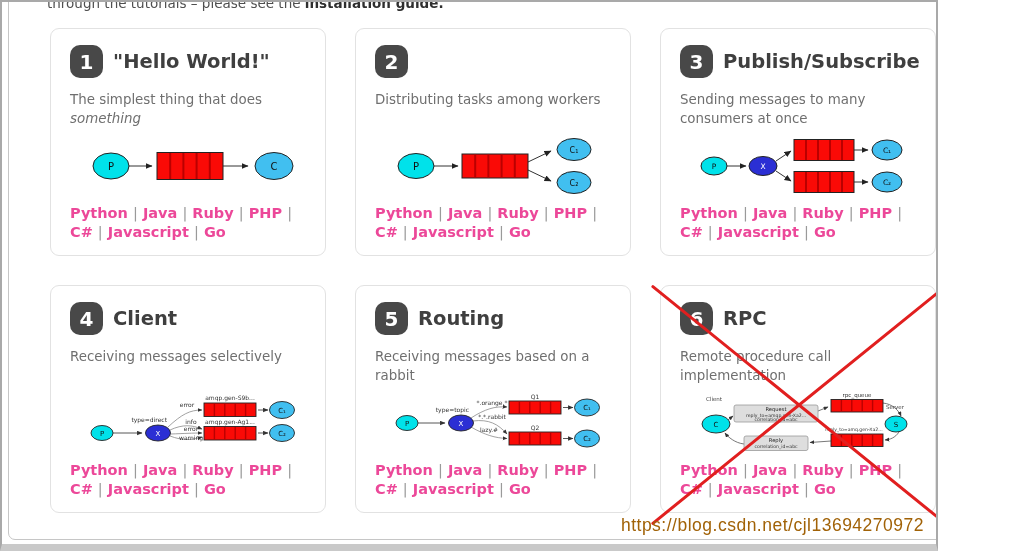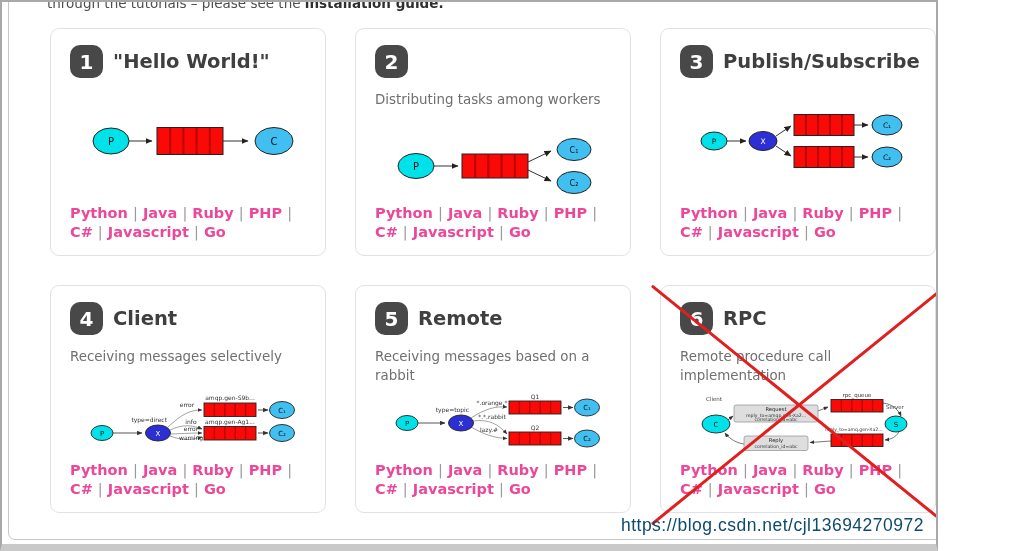--- a/index.html
+++ b/index.html
@@ -58,40 +58,41 @@
     z-index:9; pointer-events:none;
   }
   .cross-line {
     position:absolute; left:50%; top:50%;
     width:379px; height:3px; background:#e11f1f; border-radius:2px;
   }
   .cross-line.a { transform:translate(-50%,-50%) rotate(39deg); }
   .cross-line.b { transform:translate(-50%,-50%) rotate(-39deg); }
   .watermark {
     position:absolute; top:513px; right:12px; z-index:12;
-    font-size:17.5px; color:#0c4a6e; letter-spacing:0.5px;
+    font-size:17.5px; color:#a16207; letter-spacing:0.5px;
     font-family:"Liberation Sans","DejaVu Sans",sans-serif;
   }
 </style>
 </head>
 <body>
 
 <div class="frame">
 
   <div class="content-box"></div>
 
   <div class="top-note"><span>through the tutorials – please see the </span><b>installation guide.</b></div>
 
   <div class="cards">
 
     <div class="card">
       <div class="card-header">
         <div class="badge">1</div>
         <div class="card-title">"Hello World!"</div>
       </div>
+      <div class="card-desc"><span>The simplest thing that does</span> <i>something</i></div>
       <div class="diag">
         <svg width="215" height="48" viewBox="0 0 215 48">
           <defs>
               <marker id="m1" markerWidth="8" markerHeight="8" refX="6.5" refY="3" orient="auto">
                 <path d="M0,0 L7,3 L0,6 Z" fill="#222"></path>
               </marker>
             </defs>
           <line x1="39" y1="24" x2="62" y2="24" stroke="#333" stroke-width="1" marker-end="url(#m1)"></line>
           <line x1="133" y1="24" x2="158" y2="24" stroke="#333" stroke-width="1" marker-end="url(#m1)"></line>
           <ellipse cx="21" cy="24" rx="18" ry="13" fill="#00e2ea" stroke="#222" stroke-width="1"></ellipse>
@@ -147,20 +148,21 @@
         <a>Javascript</a> <span class="sep">|</span>
         <a>Go</a>
       </div>
     </div>
 
     <div class="card">
       <div class="card-header">
         <div class="badge">3</div>
         <div class="card-title">Publish/Subscribe</div>
       </div>
+      <div class="card-desc">Sending messages to many consumers at once</div>
       <div class="diag">
         <svg width="215" height="60" viewBox="0 0 215 60">
           <defs>
               <marker id="m3" markerWidth="8" markerHeight="8" refX="6.5" refY="3" orient="auto">
                 <path d="M0,0 L7,3 L0,6 Z" fill="#222"></path>
               </marker>
             </defs>
           <line x1="27" y1="30" x2="46" y2="30" stroke="#333" stroke-width="1" marker-end="url(#m3)"></line>
           <line x1="76" y1="25" x2="91" y2="15" stroke="#333" stroke-width="1" marker-end="url(#m3)"></line>
           <line x1="76" y1="35" x2="91" y2="45" stroke="#333" stroke-width="1" marker-end="url(#m3)"></line>
@@ -239,21 +241,21 @@
         <a>PHP</a> <span class="sep">|</span>
         <a>C#</a> <span class="sep">|</span>
         <a>Javascript</a> <span class="sep">|</span>
         <a>Go</a>
       </div>
     </div>
 
     <div class="card">
       <div class="card-header">
         <div class="badge">5</div>
-        <div class="card-title">Remote</div>
+        <div class="card-title">Routing</div>
       </div>
       <div class="card-desc">Receiving messages based on a rabbit</div>
       <div class="diag">
         <svg width="215" height="60" viewBox="0 0 215 60">
           <defs>
               <marker id="m5" markerWidth="7" markerHeight="7" refX="5.5" refY="2.5" orient="auto">
                 <path d="M0,0 L6,2.5 L0,5 Z" fill="#333"></path>
               </marker>
             </defs>
           <line x1="23" y1="30" x2="50" y2="30" stroke="#444" stroke-width="0.9" marker-end="url(#m5)"></line>

